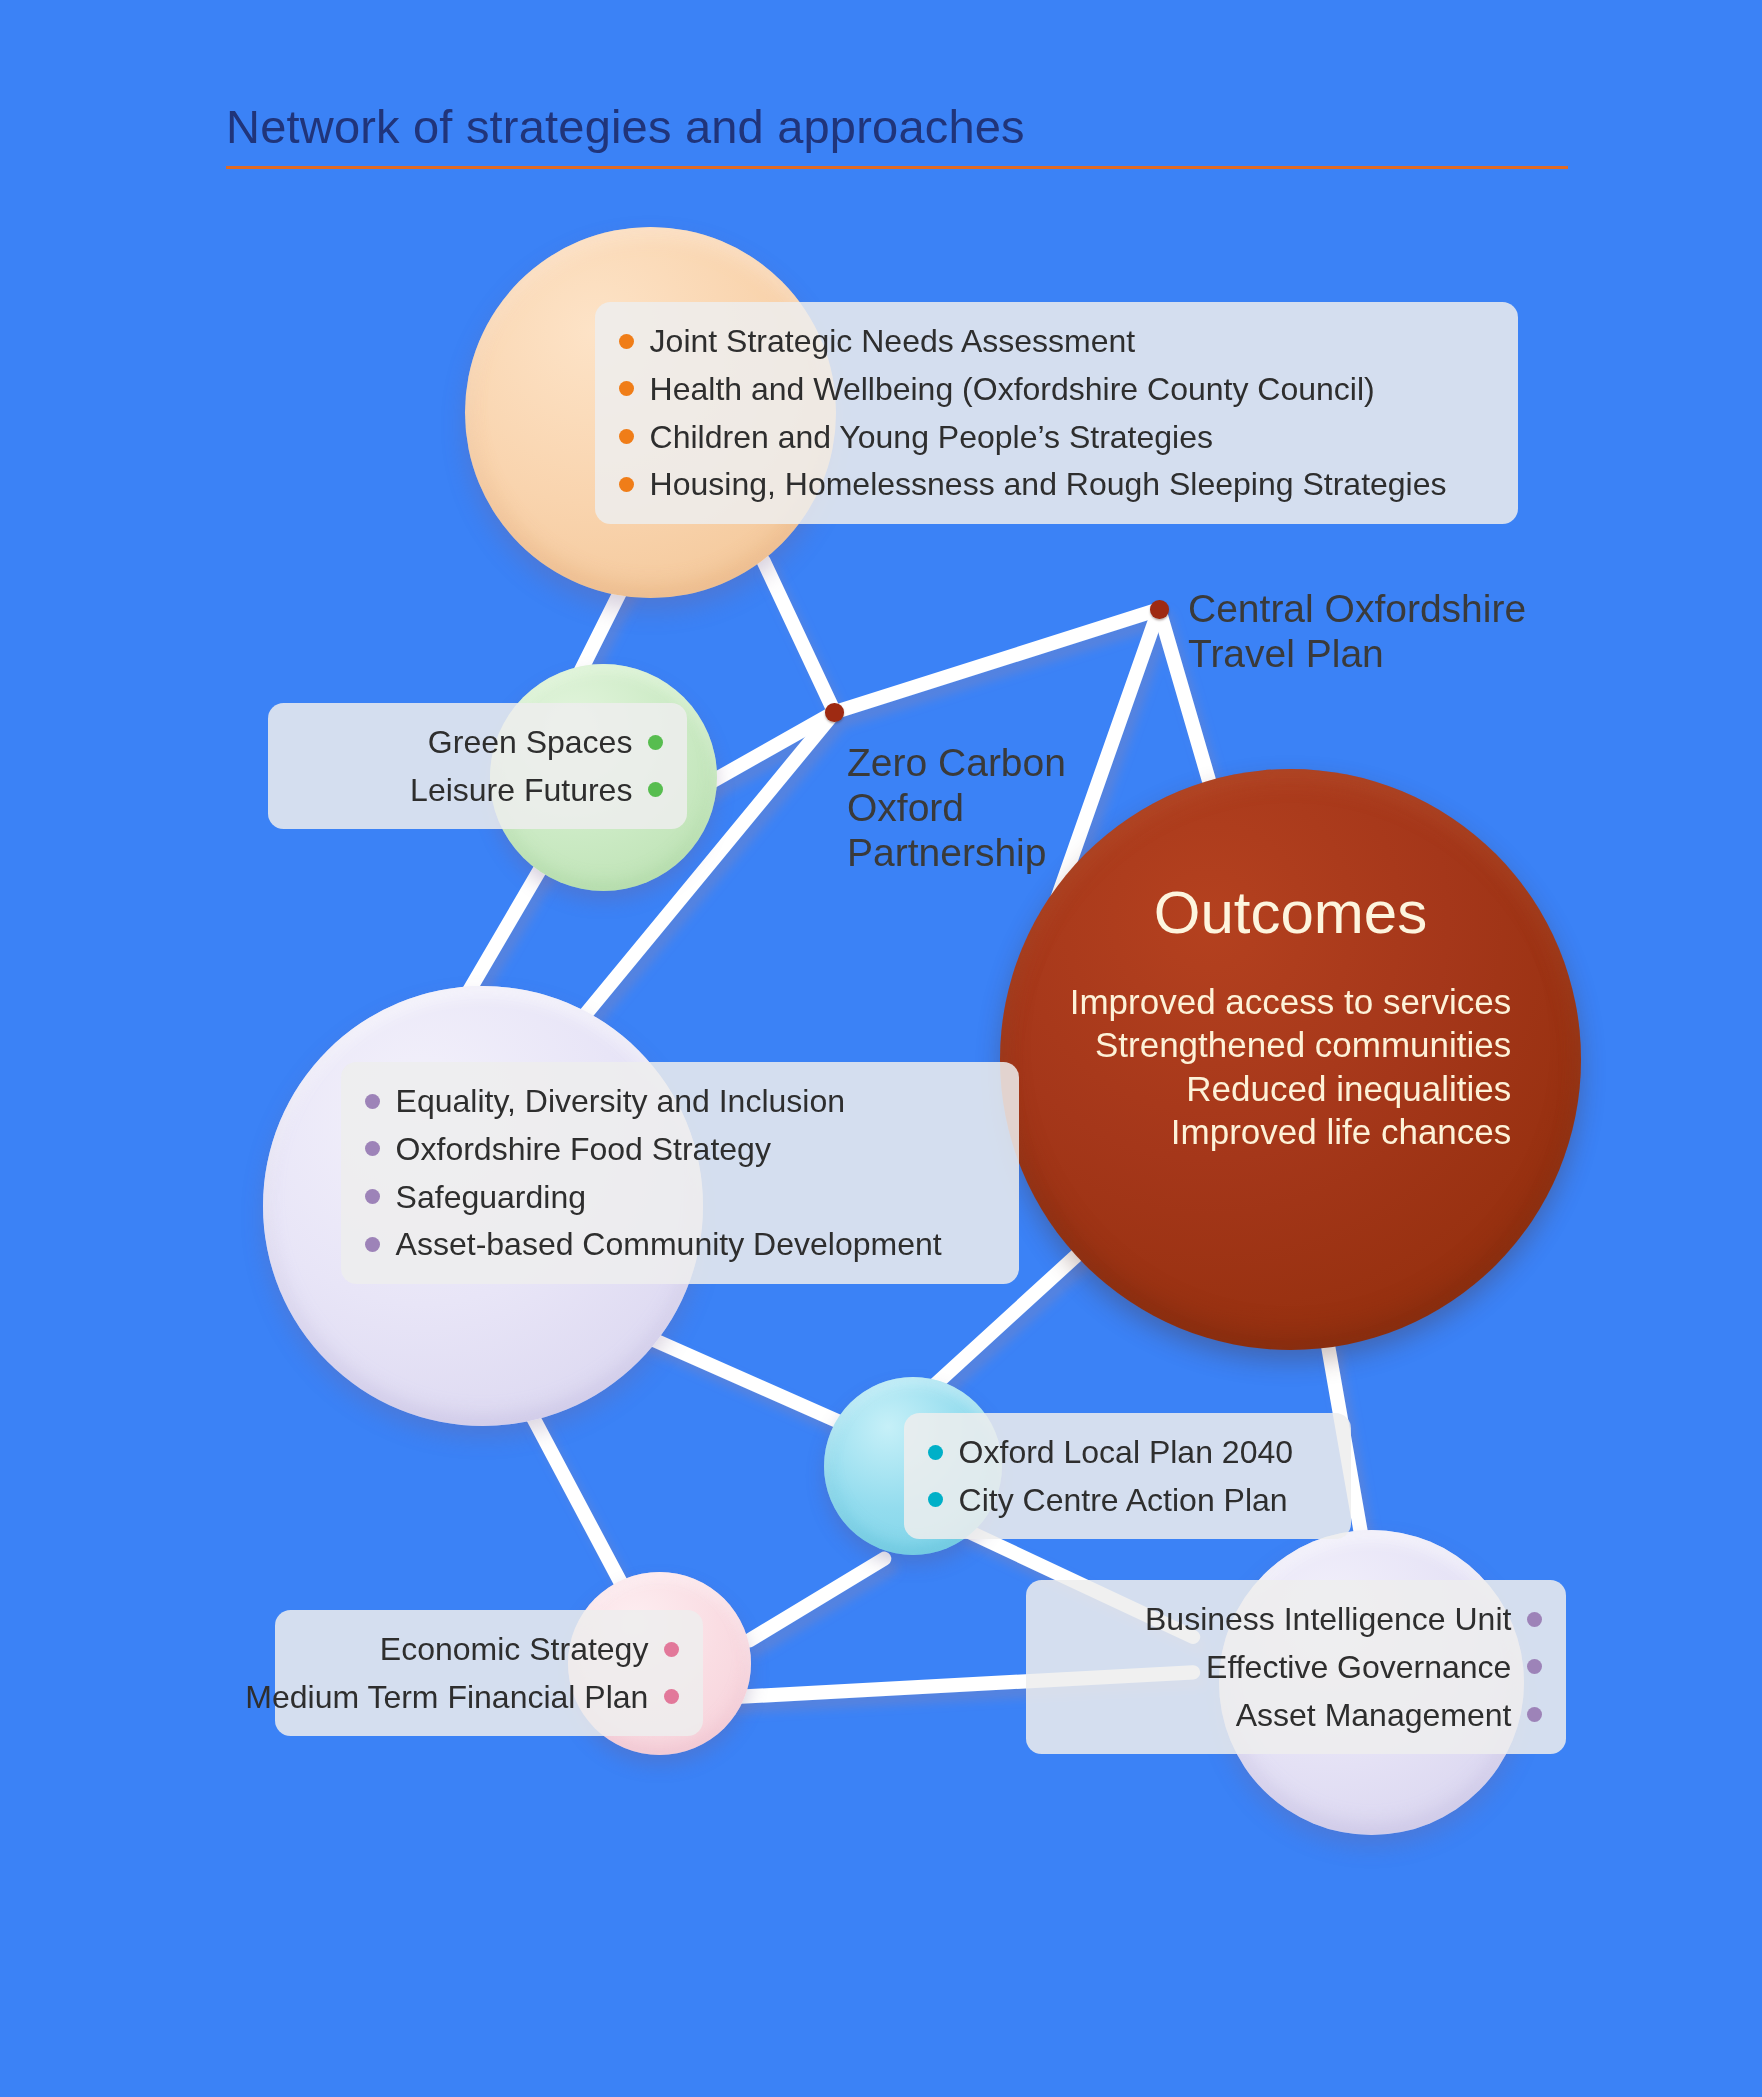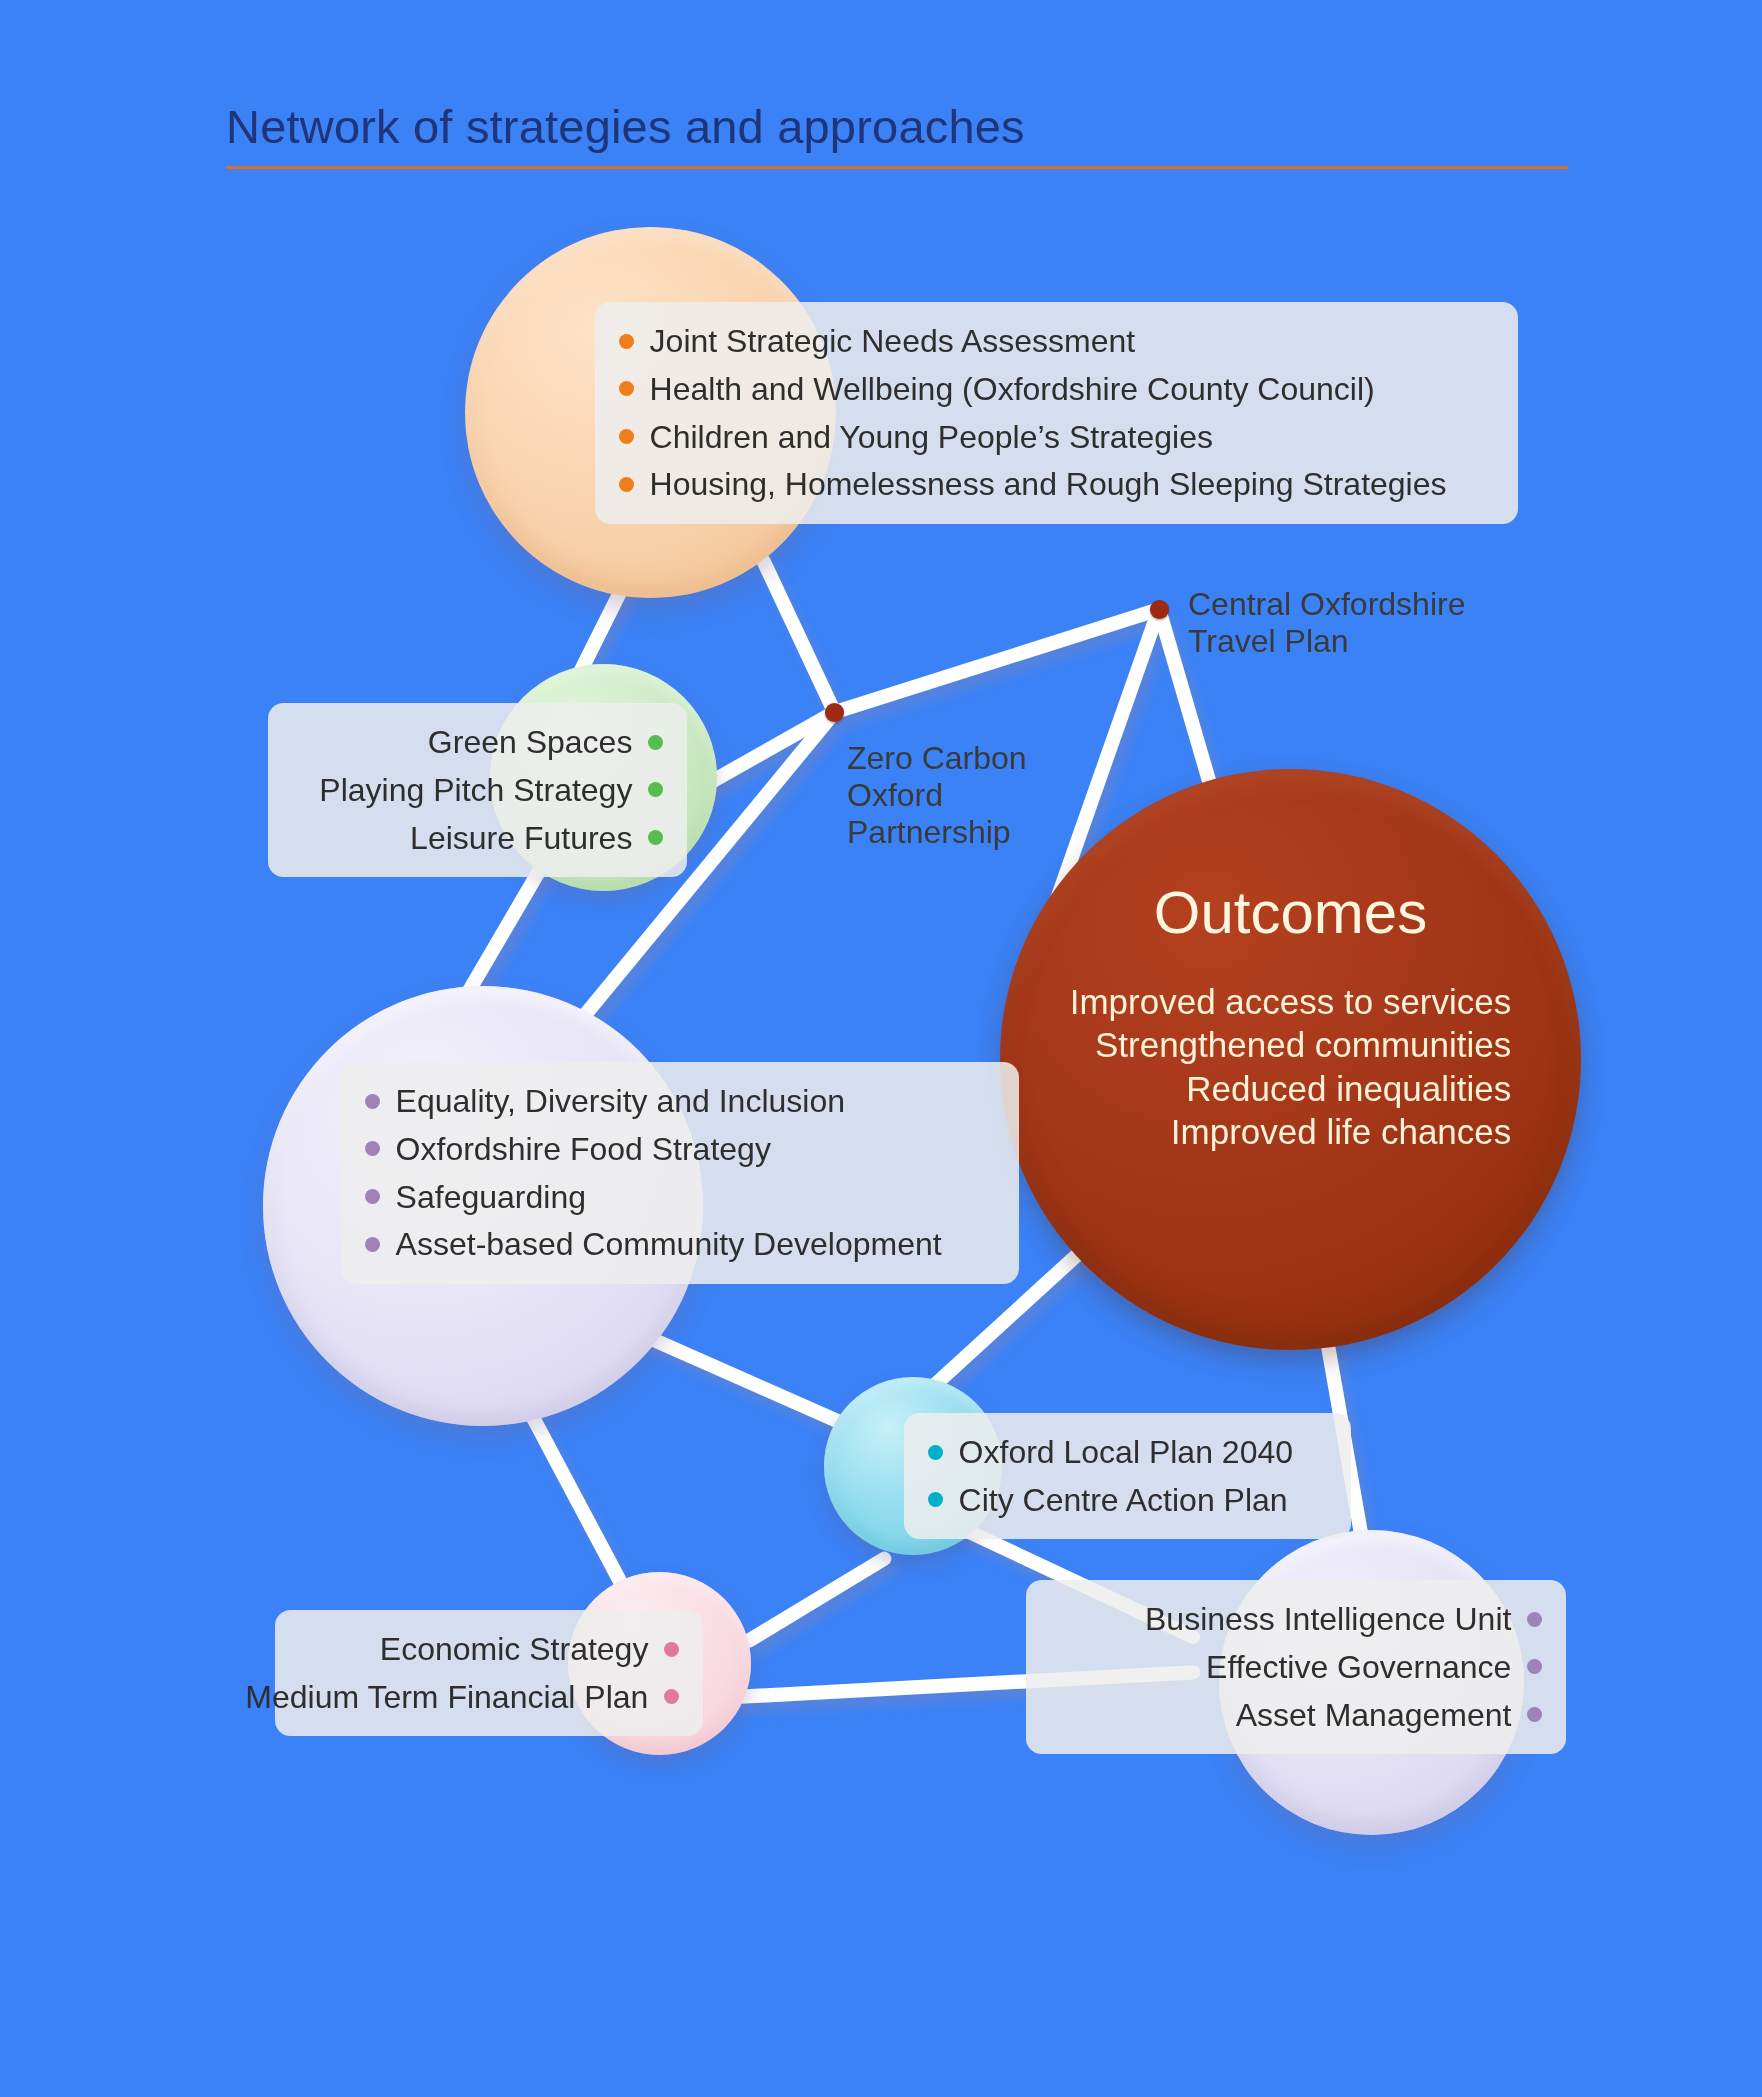--- a/index.html
+++ b/index.html
@@ -92,21 +92,21 @@
   .dot-node {
     position: absolute;
     width: 18.5px;
     height: 18.5px;
     border-radius: 50%;
     background: #9e2a12;
     box-shadow: 0 1.4px 2.1px rgba(60,30,20,0.35);
   }
   .dot-label {
     position: absolute;
-    font-size: 32px;
+    font-size: 39px;
     color: #3a3a3a;
     line-height: 1.16;
     white-space: pre-line;
   }
 
   
   #outcomes-circle {
     position: absolute;
     left: 1000px;
     top: 769px;
@@ -246,24 +246,20 @@
   </div>
 
   <div class="plate right-aligned" style="left:220px; top:703px; width:419px;">
     <ul>
       <li>
           <span class="bullet" style="background:#57bd4f;"></span>
           <span>Green Spaces</span>
         </li>
       <li>
           <span class="bullet" style="background:#57bd4f;"></span>
-          <span>Playing Pitch Strategy</span>
-        </li>
-      <li>
-          <span class="bullet" style="background:#57bd4f;"></span>
           <span>Leisure Futures</span>
         </li>
     </ul>
   </div>
 
   <div class="plate" style="left:293px; top:1062px; width:678px;">
     <ul>
       <li>
           <span class="bullet" style="background:#9d83b8;"></span>
           <span>Equality, Diversity and Inclusion</span>

